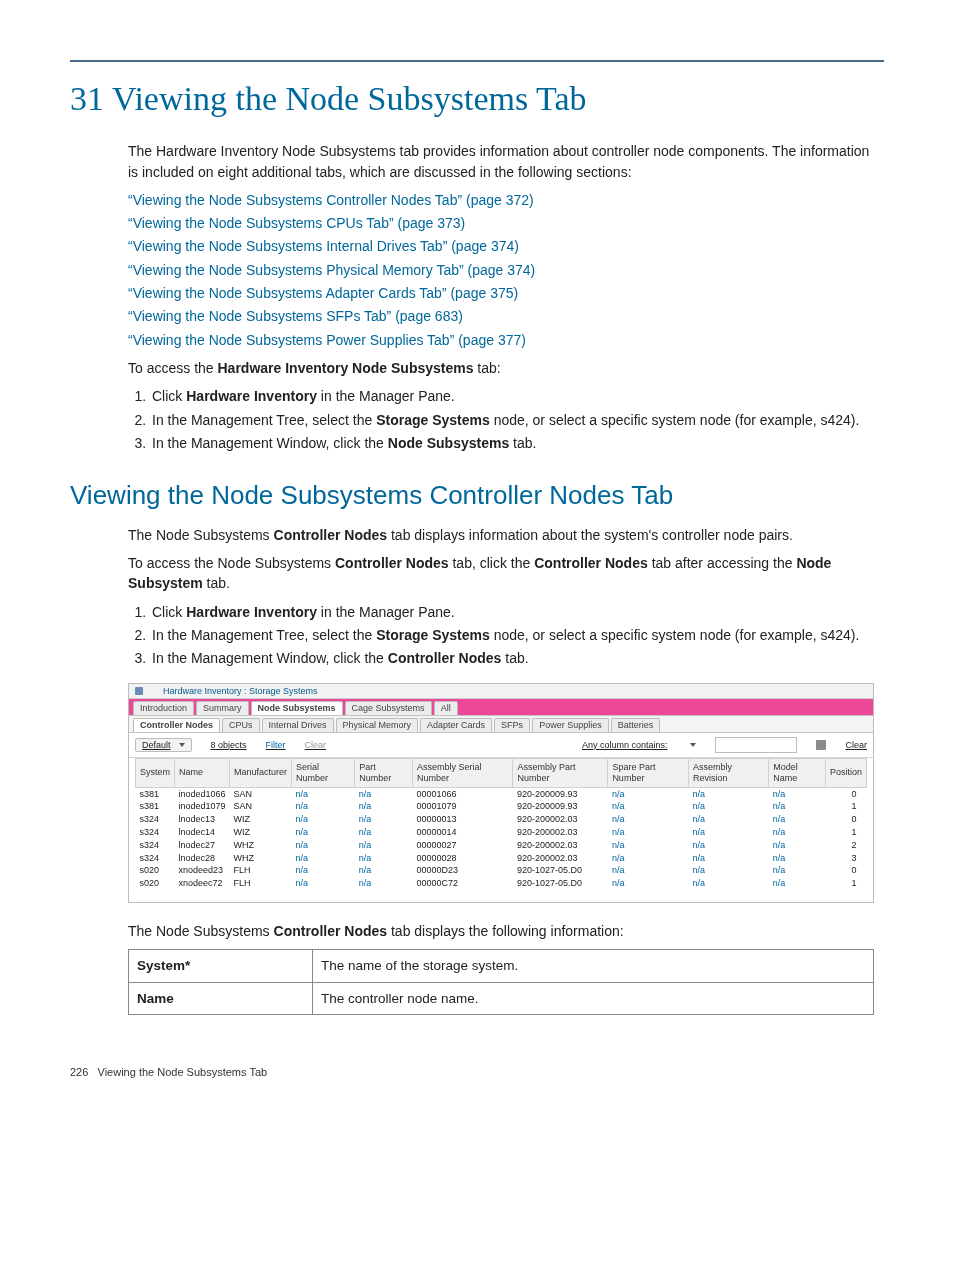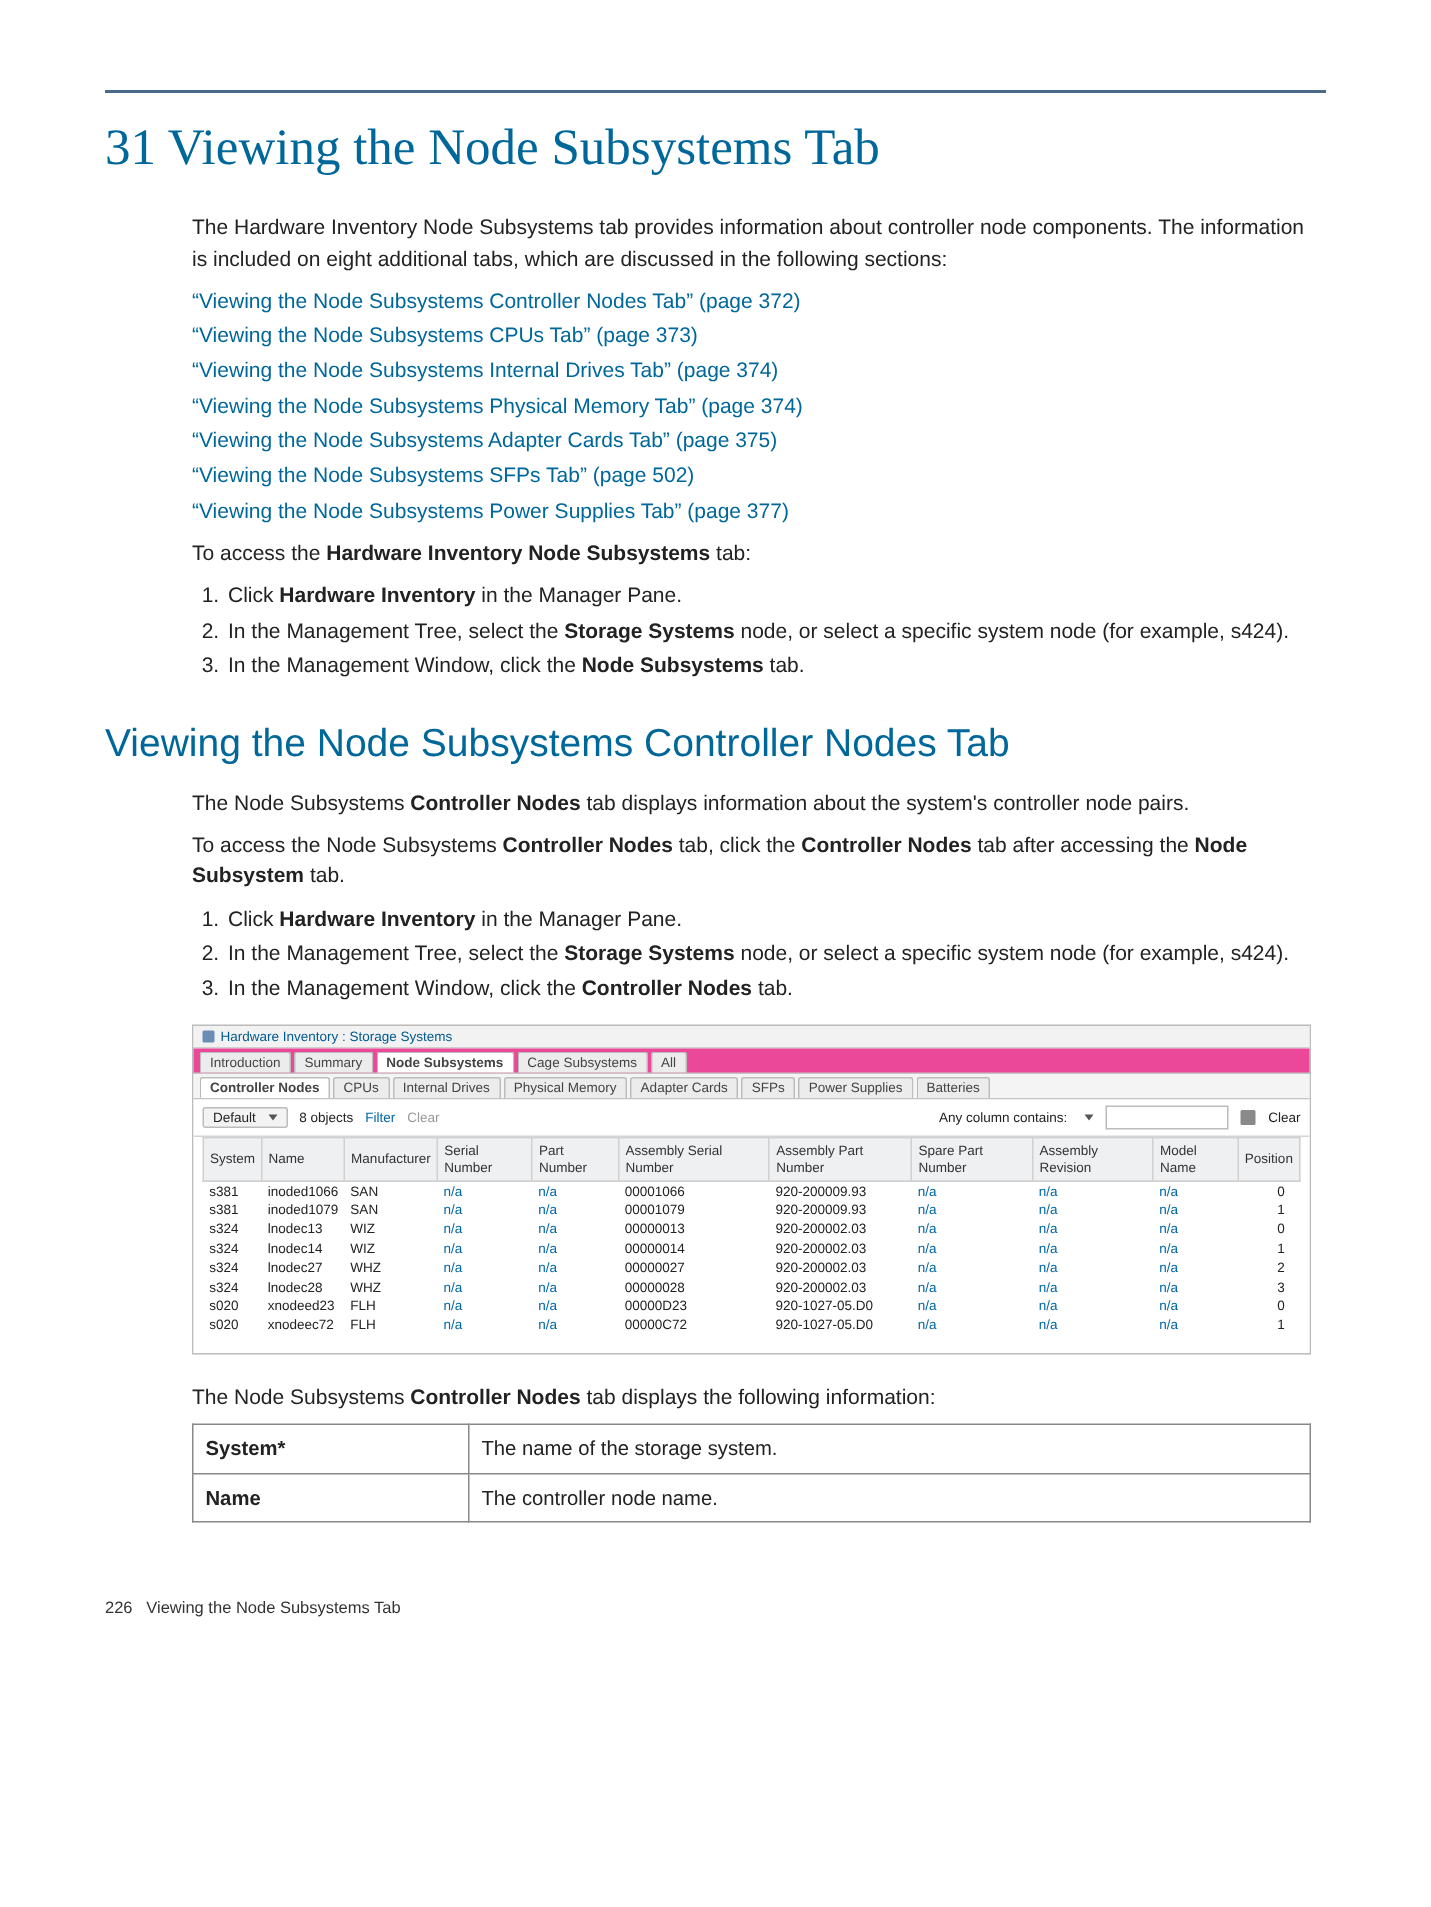--- a/index.html
+++ b/index.html
@@ -51,36 +51,36 @@
     margin-top: 14px;
     margin-bottom: 18px;
   }
   .sb-title {
     padding: 2px 6px;
     color: #005a8f;
     border-bottom: 1px solid #d0d0d0;
     background: #f2f2f2;
     display: flex;
     align-items: center;
-    gap: 4px;
+    gap: 20px;
   }
   .sb-tabs { display: flex; gap: 2px; padding: 2px 4px 0 4px; border-bottom: 1px solid #c5c5c5; background:#ec4899;}
   .sb-tab {
     padding: 1px 6px;
     border: 1px solid #bcbcbc;
     border-bottom: none;
     border-radius: 2px 2px 0 0;
     background: #ececec;
     color: #444;
   }
   .sb-tab.active { background: #fff; font-weight:600; }
   .sb-subtabs { display: flex; gap: 2px; padding: 2px 4px 0 4px; border-bottom: 1px solid #c5c5c5; background:#f4f4f4;}
   .sb-toolbar {
-    display: flex; align-items: center; gap: 8px; padding: 4px 6px;
-    border-bottom: 1px solid #d5d5d5; background: #fff;
+    display: flex; align-items: center; gap: 19px; padding: 4px 6px;
+    border-bottom: 1px solid #d5d5d5; background: #fff; text-decoration: underline;
   }
   .sb-default { border:1px solid #bcbcbc; padding:1px 6px; border-radius:2px; background:#f3f3f3; display:flex; align-items:center; gap:4px;}
   .sb-filter { color:#0066a4; }
   .sb-clear { color:#999; }
   .sb-spacer { flex: 1; }
   .sb-input {
     border: 1px solid #bcbcbc; height: 14px; width: 80px; background: #fff;
   }
   .sb-table-wrap { padding: 0 6px 12px 6px; background:#fff; }
   .sb-table { width: 100%; border-collapse: collapse; font-size: 9px; }
@@ -124,21 +124,21 @@
 
 <div class="body-text">
   <p class="para">The Hardware Inventory Node Subsystems tab provides information about controller node components. The information is included on eight additional tabs, which are discussed in the following sections:</p>
 
   <ul class="link-list">
     <li><a href="#">“Viewing the Node Subsystems Controller Nodes Tab” (page 372)</a></li>
     <li><a href="#">“Viewing the Node Subsystems CPUs Tab” (page 373)</a></li>
     <li><a href="#">“Viewing the Node Subsystems Internal Drives Tab” (page 374)</a></li>
     <li><a href="#">“Viewing the Node Subsystems Physical Memory Tab” (page 374)</a></li>
     <li><a href="#">“Viewing the Node Subsystems Adapter Cards Tab” (page 375)</a></li>
-    <li><a href="#">“Viewing the Node Subsystems SFPs Tab” (page 502)</a></li>
+    <li><a href="#">“Viewing the Node Subsystems SFPs Tab” (page 683)</a></li>
     <li><a href="#">“Viewing the Node Subsystems Power Supplies Tab” (page 377)</a></li>
   </ul>
 
   <p class="para">
     <span>To access the </span><span class="bold">Hardware Inventory Node Subsystems</span><span> tab:</span>
   </p>
 
   <ol class="steps">
     <li><span>Click </span><span class="bold">Hardware Inventory</span><span> in the Manager Pane.</span></li>
     <li><span>In the Management Tree, select the </span><span class="bold">Storage Systems</span><span> node, or select a specific system node (for example, s424).</span></li>

